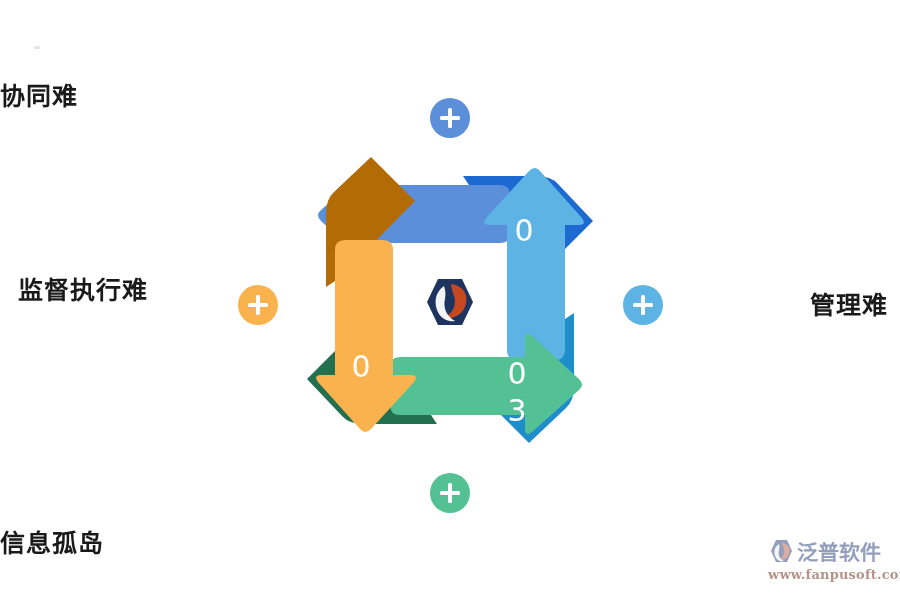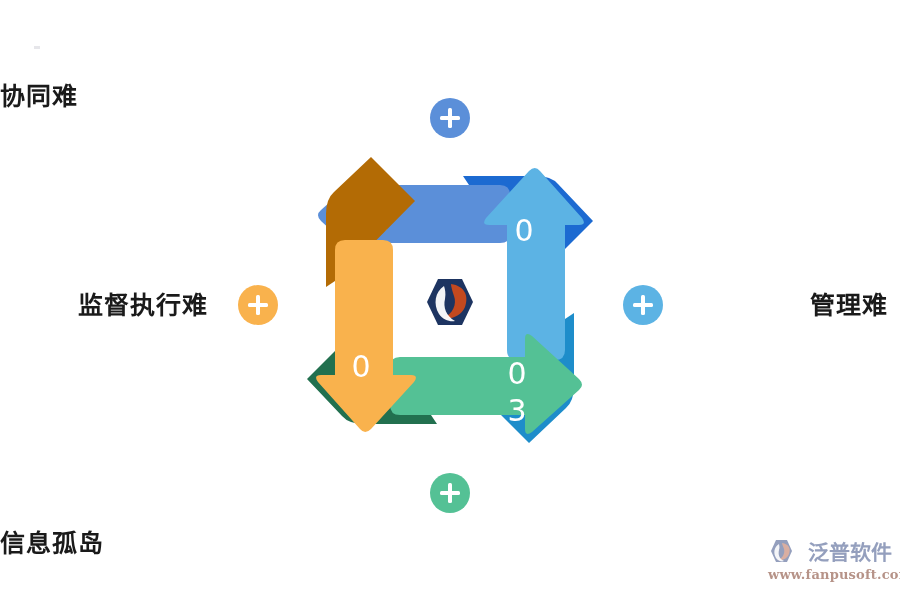--- a/index.html
+++ b/index.html
@@ -29,21 +29,21 @@
     position: absolute;
     color: #1a1a1a;
     font-weight: bold;
     font-size: 25px;
     letter-spacing: 1px;
     white-space: nowrap;
     font-family: "DejaVu Sans", "Liberation Sans", sans-serif;
   }
   .cat-top    { left: 0; right: 0; top: 60px; text-align: left; margin-top: 16px; }
   .cat-bottom { left: 0; right: 0; top: 523px; }
-  .cat-left   { left: 18px;  width: 250px; top: 285px; text-align: center; }
+  .cat-left   { left: 18px;  width: 250px; top: 270px; }
   .cat-right  { left: 688px; width: 200px; top: 285px; text-align: right; }
 
   
   .plus-badge {
     position: absolute;
     width: 40px;
     height: 40px;
     border-radius: 50%;
     box-sizing: border-box;
   }
@@ -103,21 +103,20 @@
     left: 768px;
     top: 536px;
     width: 124px;
     height: 50px;
     opacity: 0.92;
   }
   #watermark .wm-row {
     display: flex;
     align-items: center;
     height: 30px;
-    justify-content: space-between;
   }
   #watermark .wm-mark { width: 26px; height: 26px; flex: 0 0 26px; }
   #watermark .wm-name {
     font-family: "DejaVu Sans", "Liberation Sans", sans-serif;
     font-size: 21px;
     font-weight: bold;
     color: #8b97b8;
     letter-spacing: 0px;
     margin-left: 3px;
     white-space: nowrap;

